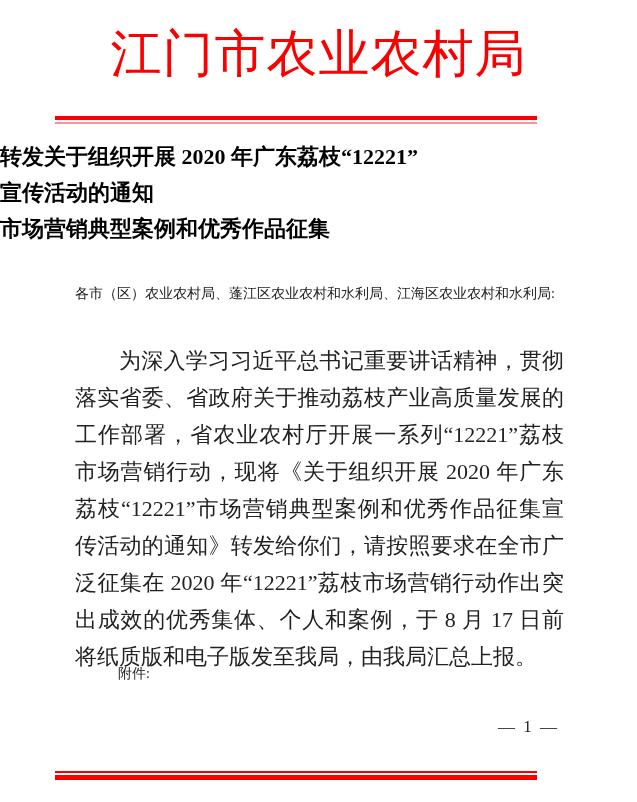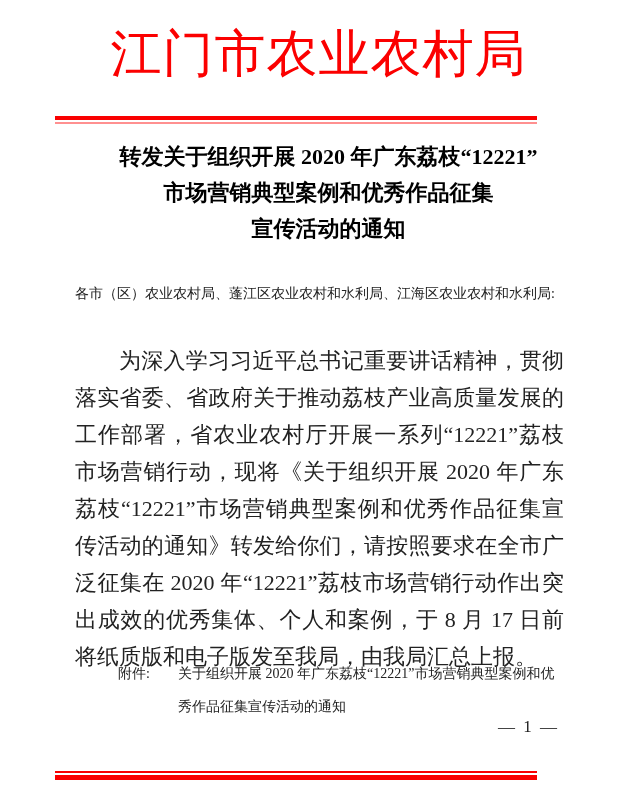--- a/index.html
+++ b/index.html
@@ -36,26 +36,24 @@
   .rule .thick { height: 4px; }
   .rule .thin  { height: 2px; }
   .rule .gap   { height: 2px; background: transparent; }
   .rule-bottom .thick { height: 5px; }
 
   .doc-title {
     position: absolute;
     top: 139px;
     left: 0;
     right: 0;
-    text-align: center;
     font-weight: bold;
     font-size: 22px;
     line-height: 36px;
     color: #000000;
-    padding-left: 20px;
   }
   .doc-title div { white-space: nowrap; }
 
   .salutation {
     position: absolute;
     top: 277px;
     left: 75px;
     width: 489px;
     font-size: 14px;
     line-height: 33px;
@@ -109,31 +107,30 @@
   <div class="agency-header" style="color: rgb(251, 0, 0);">江门市农业农村局</div>
 
   <div class="rule rule-top">
     <div class="bar thick" style="background: rgb(249, 0, 0);"></div>
     <div class="bar gap"></div>
     <div class="bar thin" style="background: rgb(255, 144, 144);"></div>
   </div>
 
   <div class="doc-title">
     <div>转发关于组织开展 2020 年广东荔枝“12221”</div>
+    <div>宣传活动的通知</div>
     <div>市场营销典型案例和优秀作品征集</div>
-    <div>宣传活动的通知</div>
   </div>
 
   <div class="salutation">各市（区）农业农村局、蓬江区农业农村和水利局、江海区农业农村和水利局:</div>
 
   <div class="body-par">为深入学习习近平总书记重要讲话精神，贯彻落实省委、省政府关于推动荔枝产业高质量发展的工作部署，省农业农村厅开展一系列“12221”荔枝市场营销行动，现将《关于组织开展 2020 年广东荔枝“12221”市场营销典型案例和优秀作品征集宣传活动的通知》转发给你们，请按照要求在全市广泛征集在 2020 年“12221”荔枝市场营销行动作出突出成效的优秀集体、个人和案例，于 8 月 17 日前将纸质版和电子版发至我局，由我局汇总上报。</div>
 
   <div class="attachment">
     <span class="att-label">附件:</span>
-    <span>关于组织开展 2020 年广东荔枝“12221”市场营销典型案例和优秀作品征集宣传活动的通知</span>
   </div>
 
   <div class="page-number">— 1 —</div>
 
   <div class="rule rule-bottom">
     <div class="bar thin" style="background: rgb(249, 0, 0);"></div>
     <div class="bar gap"></div>
     <div class="bar thick" style="background: rgb(249, 0, 0);"></div>
   </div>
 

